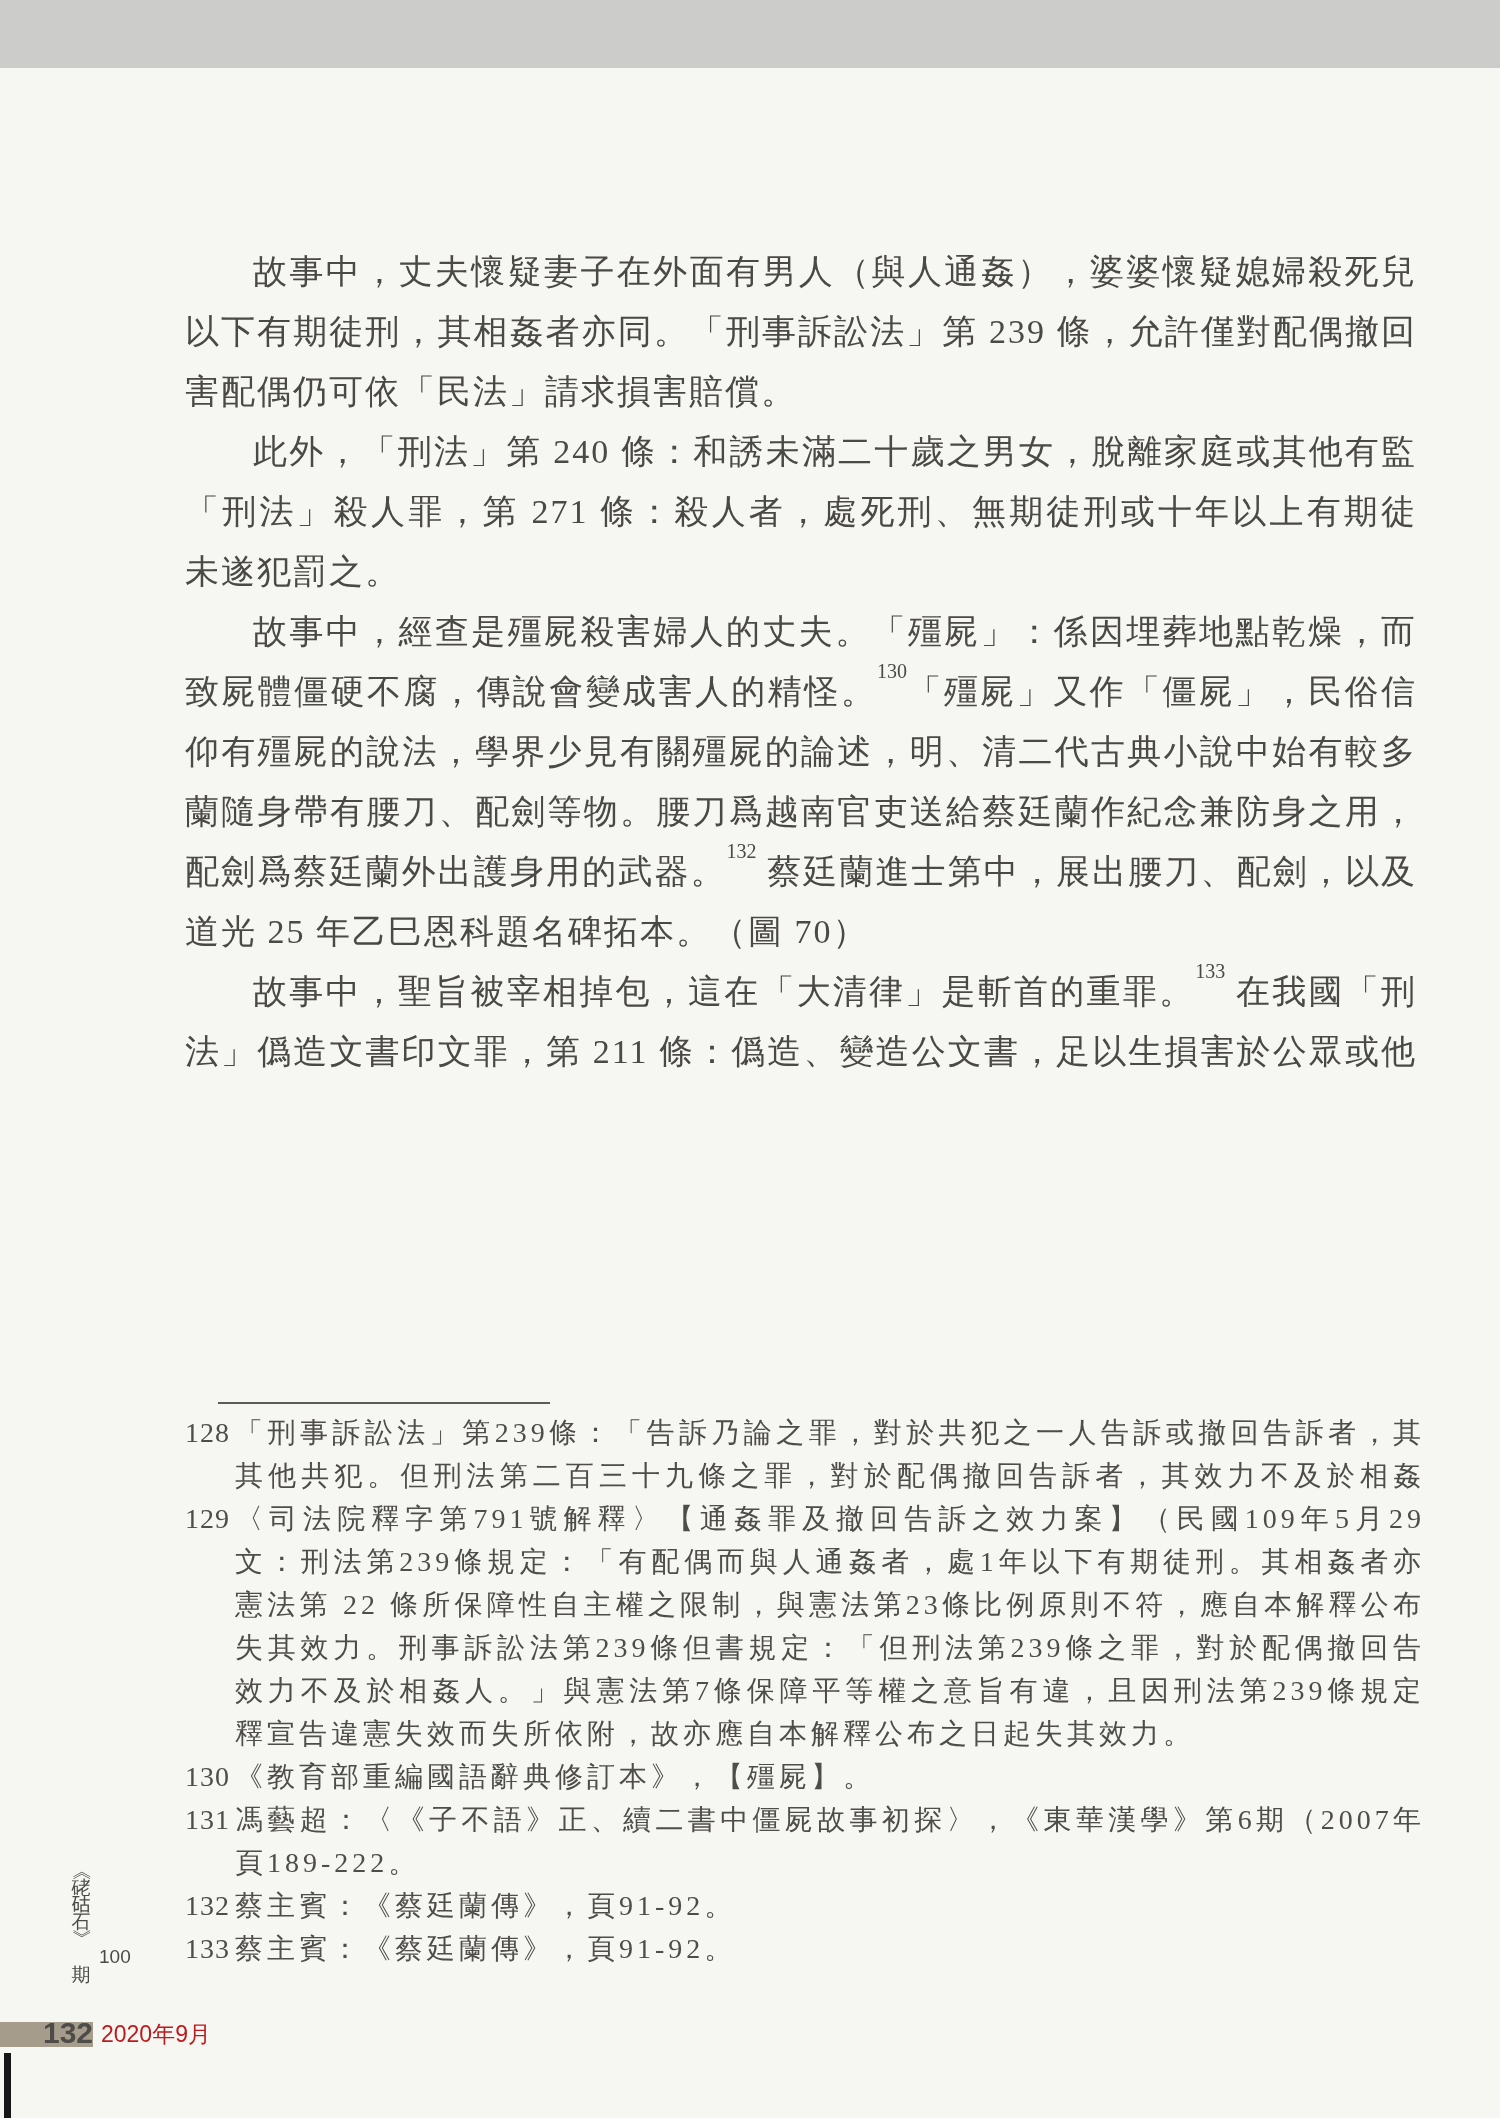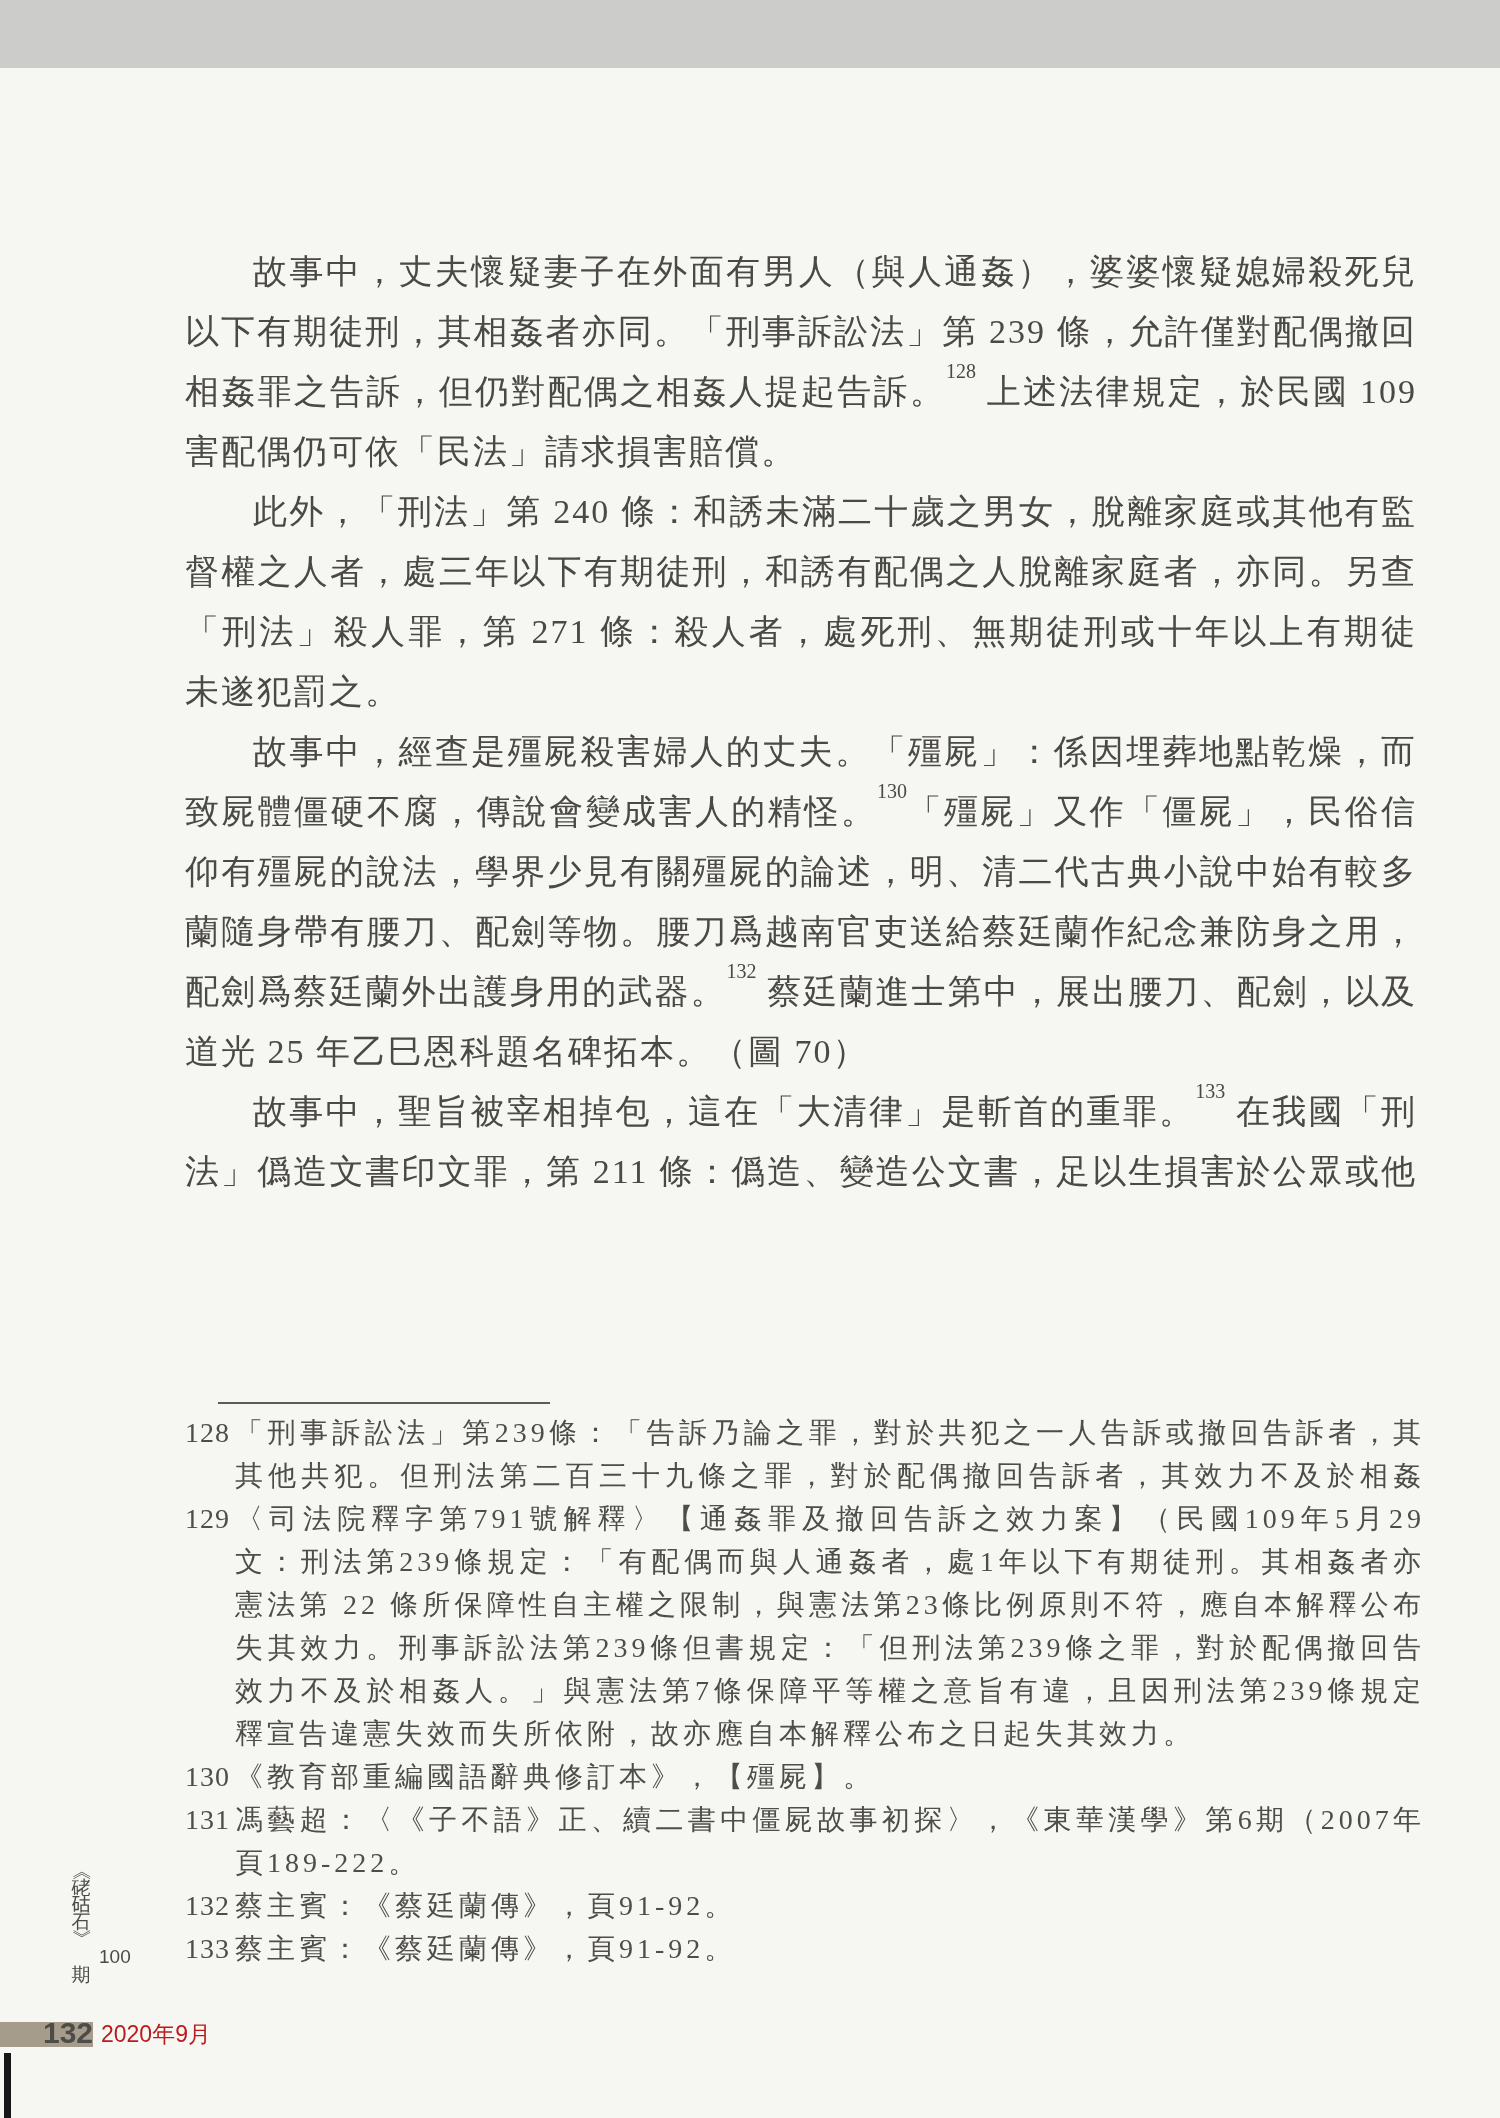--- a/index.html
+++ b/index.html
@@ -42,24 +42,22 @@
 </style>
 </head>
 <body>
 
 <div class="scan">
   <div class="top-band"></div>
 
   <div class="body-block">
       <div class="bline jl ind">故事中，丈夫懷疑妻子在外面有男人（與人通姦），婆婆懷疑媳婦殺死兒</div>
       <div class="bline jl">以下有期徒刑，其相姦者亦同。「刑事訴訟法」第 239 條，允許僅對配偶撤回</div>
-      <div class="bline jl">相姦罪之告訴，但仍對配偶之相姦人提起告訴。<sup>128</sup> 上述法律規定，於民國 109</div>
       <div class="bline">害配偶仍可依「民法」請求損害賠償。</div>
       <div class="bline jl ind">此外，「刑法」第 240 條：和誘未滿二十歲之男女，脫離家庭或其他有監</div>
-      <div class="bline jl">督權之人者，處三年以下有期徒刑，和誘有配偶之人脫離家庭者，亦同。另查</div>
       <div class="bline jl">「刑法」殺人罪，第 271 條：殺人者，處死刑、無期徒刑或十年以上有期徒刑，</div>
       <div class="bline">未遂犯罰之。</div>
       <div class="bline jl ind">故事中，經查是殭屍殺害婦人的丈夫。「殭屍」：係因埋葬地點乾燥，而</div>
       <div class="bline jl">致屍體僵硬不腐，傳說會變成害人的精怪。<sup>130</sup>「殭屍」又作「僵屍」，民俗信</div>
       <div class="bline jl">仰有殭屍的說法，學界少見有關殭屍的論述，明、清二代古典小說中始有較多</div>
       <div class="bline jl">蘭隨身帶有腰刀、配劍等物。腰刀爲越南官吏送給蔡廷蘭作紀念兼防身之用，</div>
       <div class="bline jl">配劍爲蔡廷蘭外出護身用的武器。<sup>132</sup> 蔡廷蘭進士第中，展出腰刀、配劍，以及</div>
       <div class="bline">道光 25 年乙巳恩科題名碑拓本。（圖 70）</div>
       <div class="bline jl ind">故事中，聖旨被宰相掉包，這在「大清律」是斬首的重罪。<sup>133</sup> 在我國「刑</div>
       <div class="bline jl">法」僞造文書印文罪，第 211 條：僞造、變造公文書，足以生損害於公眾或他</div>

